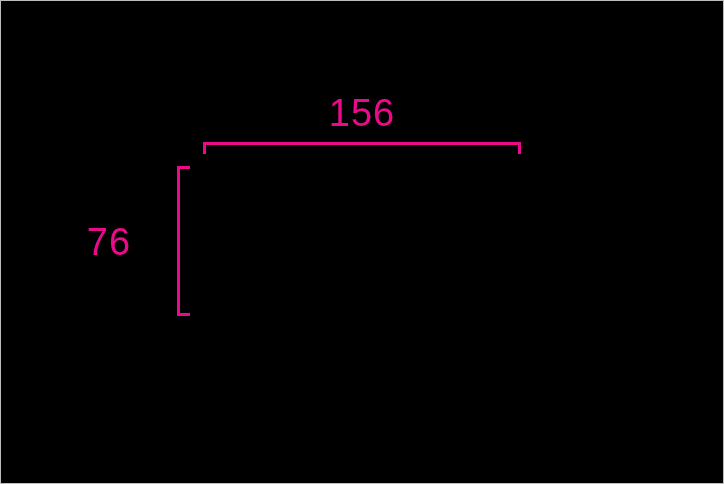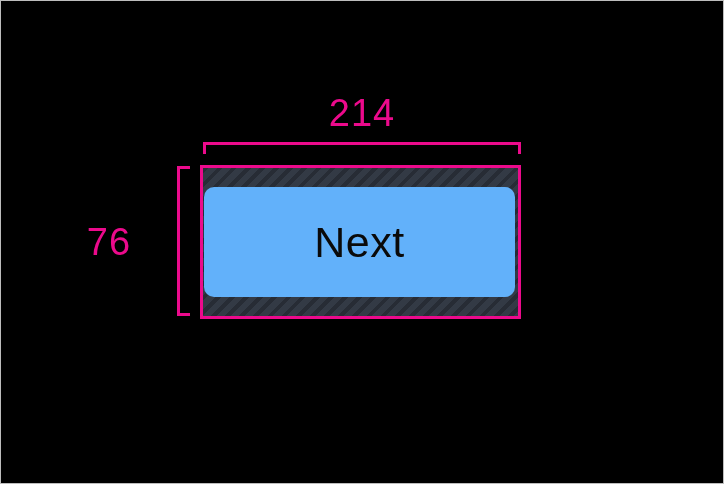--- a/index.html
+++ b/index.html
@@ -93,28 +93,22 @@
     font-weight:500;
     line-height:1;
     letter-spacing:0.5px;
   }
 </style>
 </head>
 <body>
 
 <div class="stage">
 
-  <div class="dim-label dim-width">214</div>
+  <div class="dim-label dim-width">156</div>
 
   <div class="bracket bracket-h"></div>
 
   <div class="dim-label dim-height">76</div>
 
   <div class="bracket bracket-v"></div>
 
-  <div class="widget-bounds">
-    <div class="hatch"></div>
-    <button class="next-button">
-      <span>Next</span>
-    </button>
-  </div>
 
 </div>
 
 </body></html>

